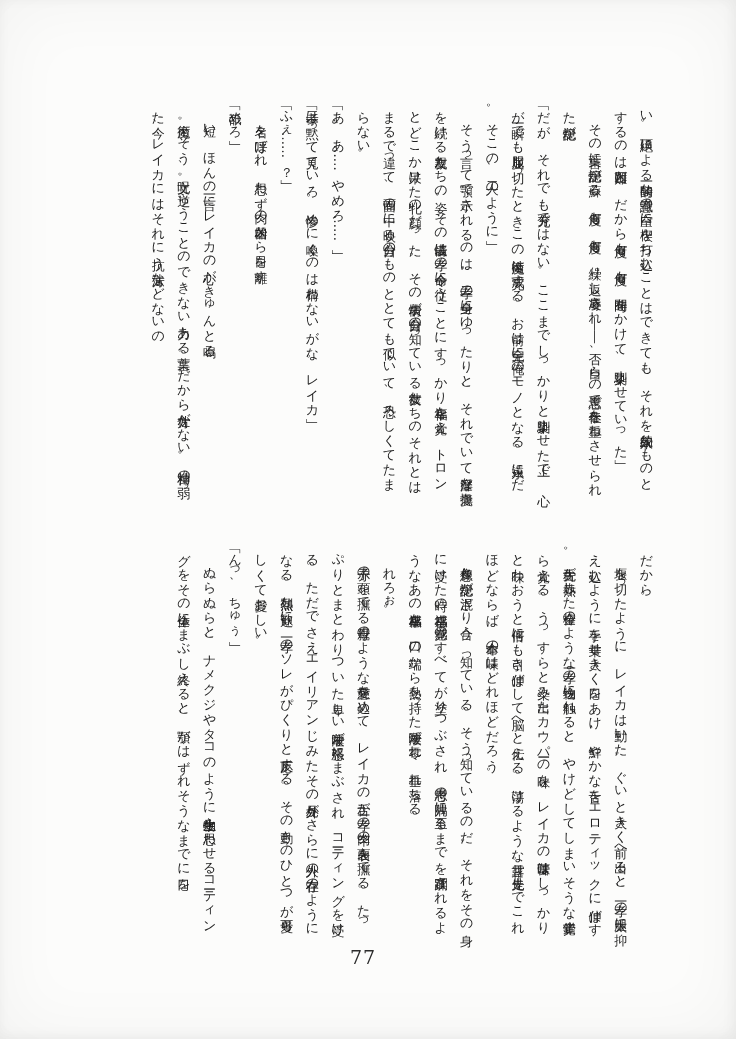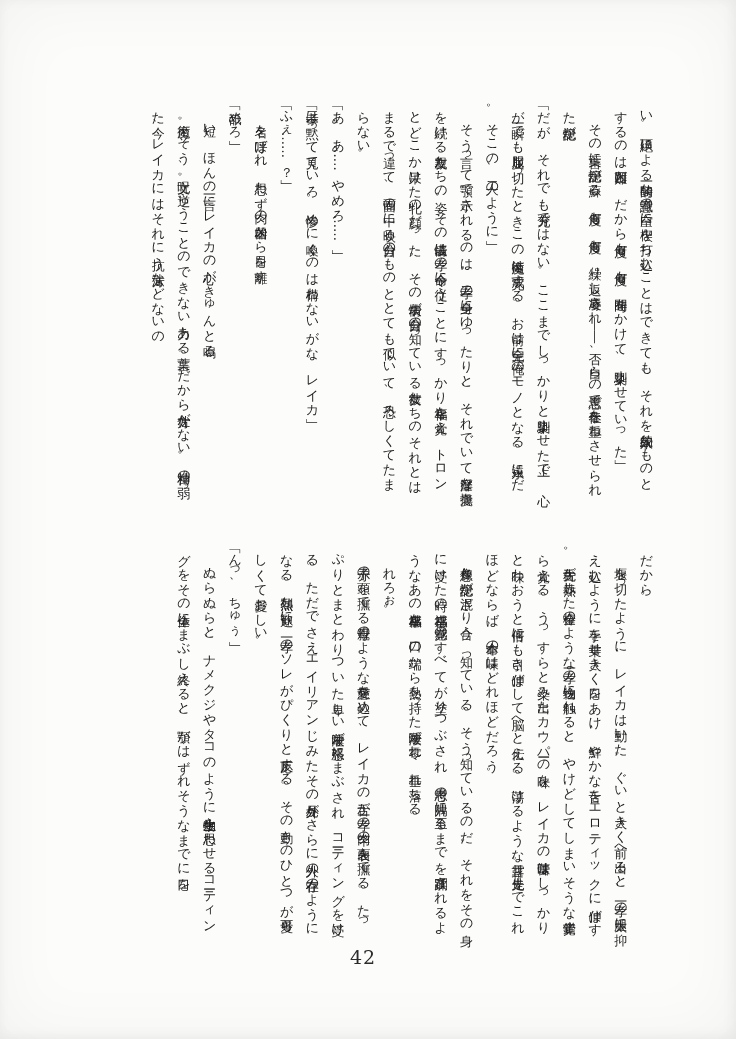--- a/index.html
+++ b/index.html
@@ -78,15 +78,15 @@
   <div class="text-block block-bottom">
     <p>だから。</p>
     <p>　堰を切ったように、レイカは動いた。ぐいと大きく前へ出ると、一孝の太腿に抑え込むように手を乗せ大きく口をあけ、鮮やかな舌をエロティックに伸ばす。舌先が赤熱した金棒のような一孝の逸物に触れると、やけどしてしまいそうな錯覚すら覚える。うっすらと染み出たカウパーの味を、レイカの味蕾はしっかりと味わおうと何倍にも引き伸ばして脳へと伝える。蕩けるような甘露。先走りでこれほどならば、本命の味はどれほどだろう。</p>
     <p>　想像と記憶が混ざり合う。知っている。そう知っているのだ。それをその身に受けた時の幸福感、感覚のすべてが塗りつぶされ、思考の片隅に至るまでを蹂躙されるようなあの幸福感を。口の端から熱を持った唾液が零れ、垂れ落ちる。</p>
     <p>　れろぉ。</p>
     <p>　赤子の頭を撫でる母親のような慈愛を込めて、レイカの舌が一孝の肉竿の表面を撫でる。たっぷりとまとわりついた卑しい唾液が怒張にまぶされ、コーティングを受ける。ただでさえエイリアンじみたその外見がさらに人外の存在のようになる。熱烈な歓迎に、一孝のソレがぴくりと反応する。その動きのひとつが可愛らしくて愛おしい。</p>
     <p>「んっ、ちゅぅ」</p>
     <p>　ぬらぬらと、ナメクジやタコのように水生生物を思わせるコーティングをその全体にまぶし終えると、顎がはずれそうなまでに口を</p>
   </div>
 
-  <div class="page-number">42</div>
+  <div class="page-number">77</div>
 
 </div>
 
 </body></html>

